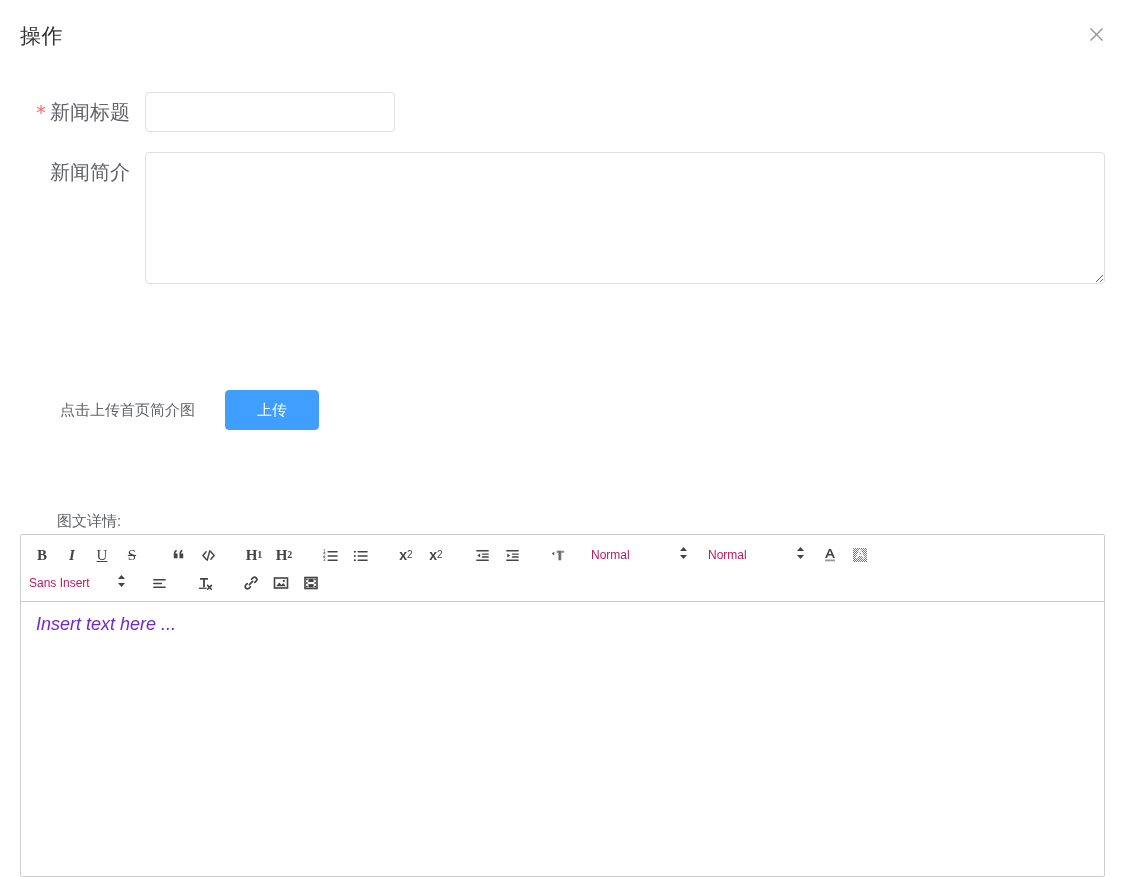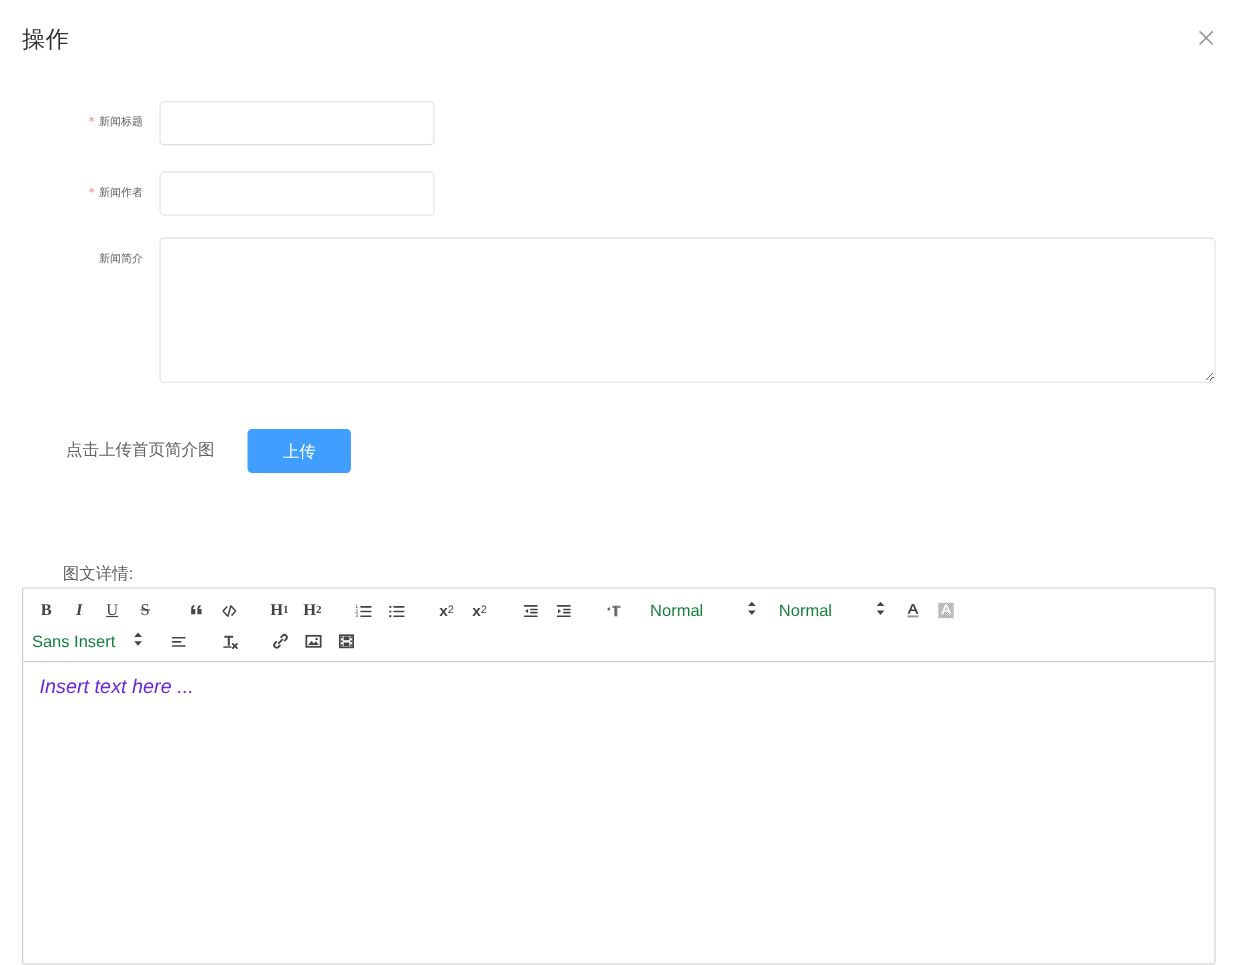--- a/index.html
+++ b/index.html
@@ -24,21 +24,21 @@
     cursor: pointer; padding: 0; line-height: 1;
     display: flex; align-items: center; justify-content: center;
   }
   .close-btn svg { display: block; }
 
   
   .form { position: absolute; top: 92px; left: 0; right: 0; }
   .form-row { position: relative; margin-bottom: 20px; }
   .form-label {
     position: absolute; left: 0; width: 130px; text-align: right;
-    font-size: 10px; color: #606266; line-height: 40px;
+    font-size: 20px; color: #606266; line-height: 40px;
     white-space: nowrap;
   }
   .req-star { color: #f56c6c; margin-right: 4px; font-family: "DejaVu Sans", sans-serif; }
 
   .text-input {
     position: absolute; left: 145px; width: 250px; height: 40px;
     border: 1px solid #dcdfe6; border-radius: 4px;
     background: #fff; outline: none; padding: 0 12px;
     font-size: 14px; color: #606266;
     font-family: "Liberation Sans", sans-serif;
@@ -92,21 +92,21 @@
   }
   .ql-fmt svg { display: block; }
   .ql-sep { display: inline-block; width: 16px; }
   .ql-sep-sm { display: inline-block; width: 8px; }
 
   .ql-picker {
     display: inline-flex; align-items: center; height: 24px;
     margin: 0 2px; cursor: pointer; color: #444;
   }
   .ql-picker-label {
-    font-size: 15px; color: #15803d; white-space: nowrap;
+    font-size: 12px; color: #be185d; white-space: nowrap;
     font-family: "Liberation Sans", sans-serif;
   }
   .ql-picker .updown { margin-left: 16px; display: block; }
   .ql-picker.wide .ql-picker-label { min-width: 72px; }
 
   .ql-editor {
     position: relative; height: 302px; padding: 12px 15px;
     font-size: 15px; color: #303133; overflow: hidden;
   }
   .ql-blank {
@@ -141,26 +141,20 @@
 
   <div class="form">
 
     <div class="form-row" style="height:40px;">
       <div class="form-label">
         <span class="req-star">*</span><span>新闻标题</span>
       </div>
       <input class="text-input" type="text" placeholder="" style="">
     </div>
 
-    <div class="form-row" style="height:40px; margin-top:24px;">
-      <div class="form-label">
-        <span class="req-star">*</span><span>新闻作者</span>
-      </div>
-      <input class="text-input" type="text" placeholder="" style="">
-    </div>
 
     <div class="form-row" style="height:132px; ">
       <div class="form-label">新闻简介</div>
       <textarea class="textarea-field" placeholder="" style=""></textarea>
     </div>
   </div>
 
   <div class="upload-row">
     <span class="upload-label">点击上传首页简介图</span>
     <button class="upload-btn">上传</button>

